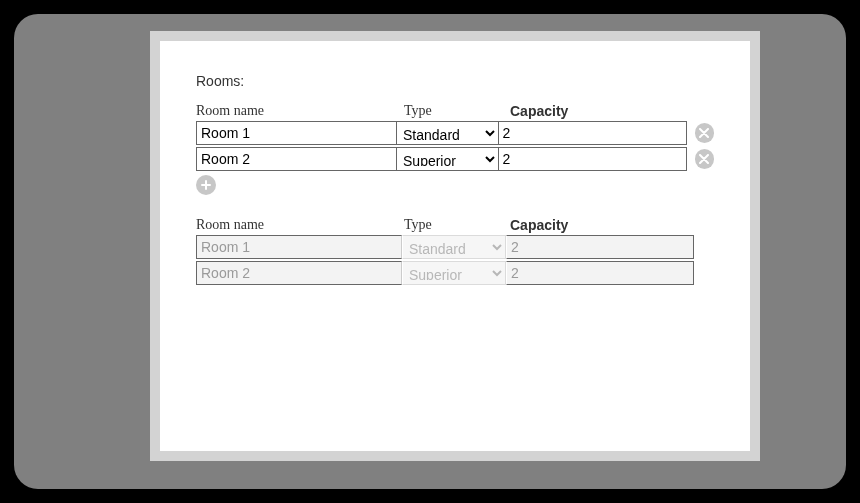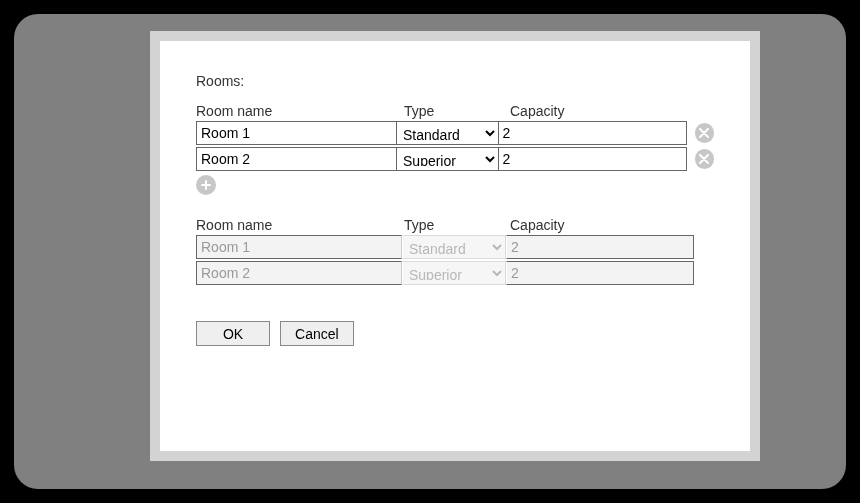--- a/index.html
+++ b/index.html
@@ -32,23 +32,23 @@
     color: #333;
   }
   .section-label {
     margin-bottom: 14px;
     color: #333;
   }
   .headers {
     display: flex;
     margin-bottom: 2px;
   }
-  .h-name { width: 208px; }
-  .h-type { width: 106px; }
-  .h-cap  { flex: 1; }
+  .h-name { width: 208px; font-family: Liberation Serif, serif; }
+  .h-type { width: 106px; font-family: Liberation Serif, serif; }
+  .h-cap  { flex: 1; font-weight: bold; }
   .row {
     display: flex;
     align-items: center;
     margin-bottom: 2px;
   }
   .row input[type=text].name {
     width: 206px; height: 24px;
     border: 1px solid #666;
     padding: 0 4px;
     font: inherit;
@@ -179,20 +179,16 @@
 
       <div class="row disabled">
         <input class="name" type="text" disabled="" value="Room 2" style="">
         <select class="type" disabled="">
           <option>Standard</option>
           <option selected="">Superior</option>
         </select>
         <input class="cap" type="text" disabled="" value="2" style="">
       </div>
 
-      <div class="buttons">
-        <button class="btn">OK</button>
-        <button class="btn">Cancel</button>
-      </div>
 
     </div>
   </div>
 </div>
 
 </body></html>

